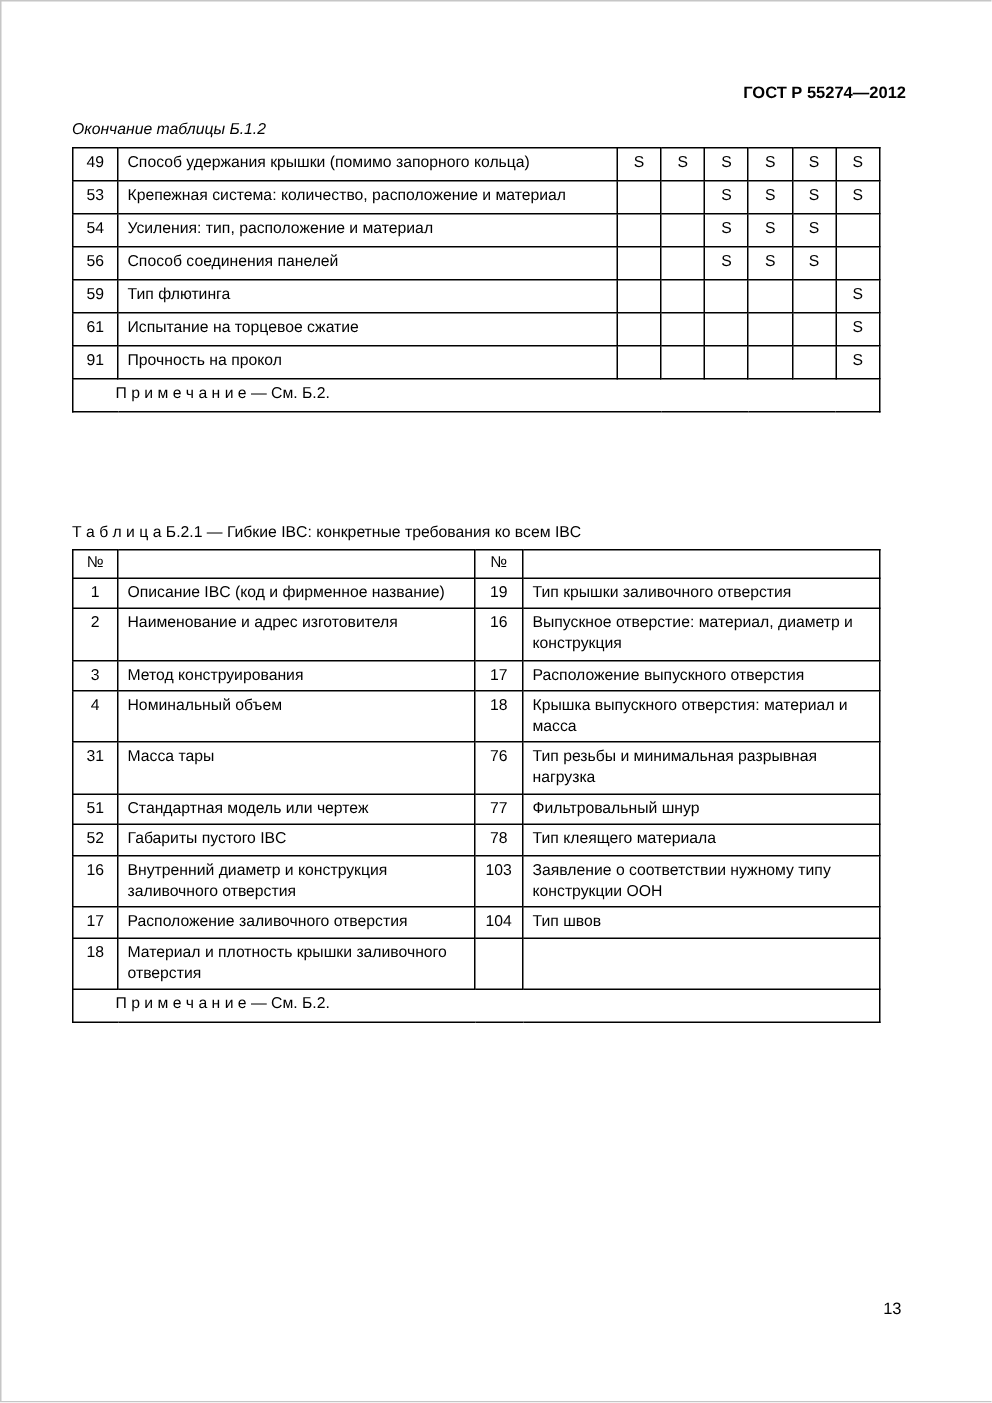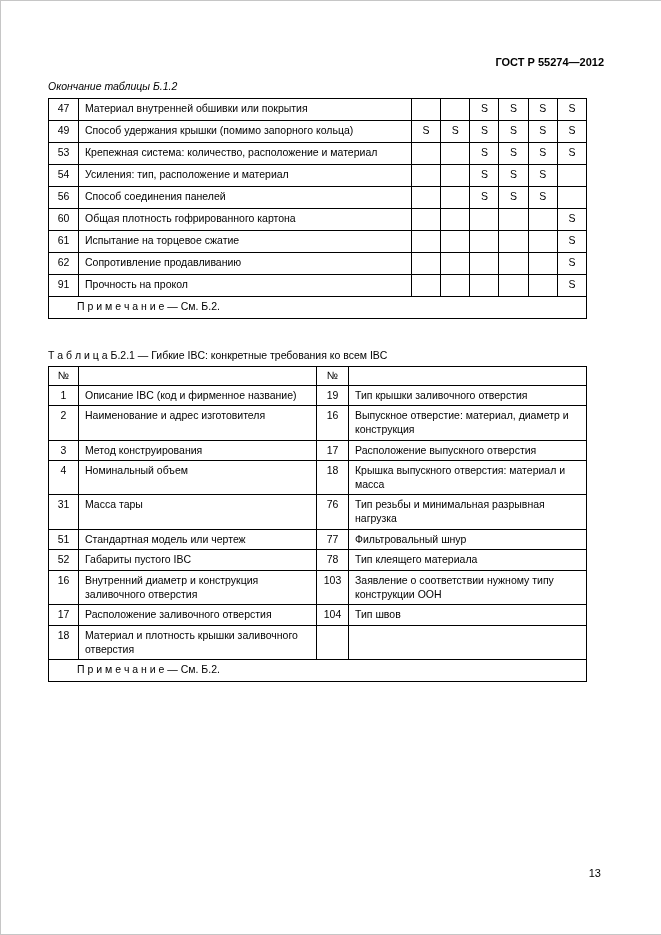--- a/index.html
+++ b/index.html
@@ -73,30 +73,20 @@
       <col style="width:333px">
       <col>
         <col>
         <col>
         <col>
         <col>
         <col>
     </colgroup>
     <tbody>
         <tr>
-          <td class="num">47</td>
-          <td class="text">Материал внутренней обшивки или покрытия</td>
-          <td class="mark"></td>
-          <td class="mark"></td>
-          <td class="mark">S</td>
-          <td class="mark">S</td>
-          <td class="mark">S</td>
-          <td class="mark">S</td>
-        </tr>
-        <tr>
           <td class="num">49</td>
           <td class="text">Способ удержания крышки (помимо запорного кольца)</td>
           <td class="mark">S</td>
           <td class="mark">S</td>
           <td class="mark">S</td>
           <td class="mark">S</td>
           <td class="mark">S</td>
           <td class="mark">S</td>
         </tr>
         <tr>
@@ -123,42 +113,32 @@
           <td class="num">56</td>
           <td class="text">Способ соединения панелей</td>
           <td class="mark"></td>
           <td class="mark"></td>
           <td class="mark">S</td>
           <td class="mark">S</td>
           <td class="mark">S</td>
           <td class="mark"></td>
         </tr>
         <tr>
-          <td class="num">60</td>
-          <td class="text">Общая плотность гофрированного картона</td>
+          <td class="num">59</td>
+          <td class="text">Тип флютинга</td>
           <td class="mark"></td>
           <td class="mark"></td>
           <td class="mark"></td>
           <td class="mark"></td>
           <td class="mark"></td>
           <td class="mark">S</td>
         </tr>
         <tr>
           <td class="num">61</td>
           <td class="text">Испытание на торцевое сжатие</td>
-          <td class="mark"></td>
-          <td class="mark"></td>
-          <td class="mark"></td>
-          <td class="mark"></td>
-          <td class="mark"></td>
-          <td class="mark">S</td>
-        </tr>
-        <tr>
-          <td class="num">62</td>
-          <td class="text">Сопротивление продавливанию</td>
           <td class="mark"></td>
           <td class="mark"></td>
           <td class="mark"></td>
           <td class="mark"></td>
           <td class="mark"></td>
           <td class="mark">S</td>
         </tr>
         <tr>
           <td class="num">91</td>
           <td class="text">Прочность на прокол</td>

